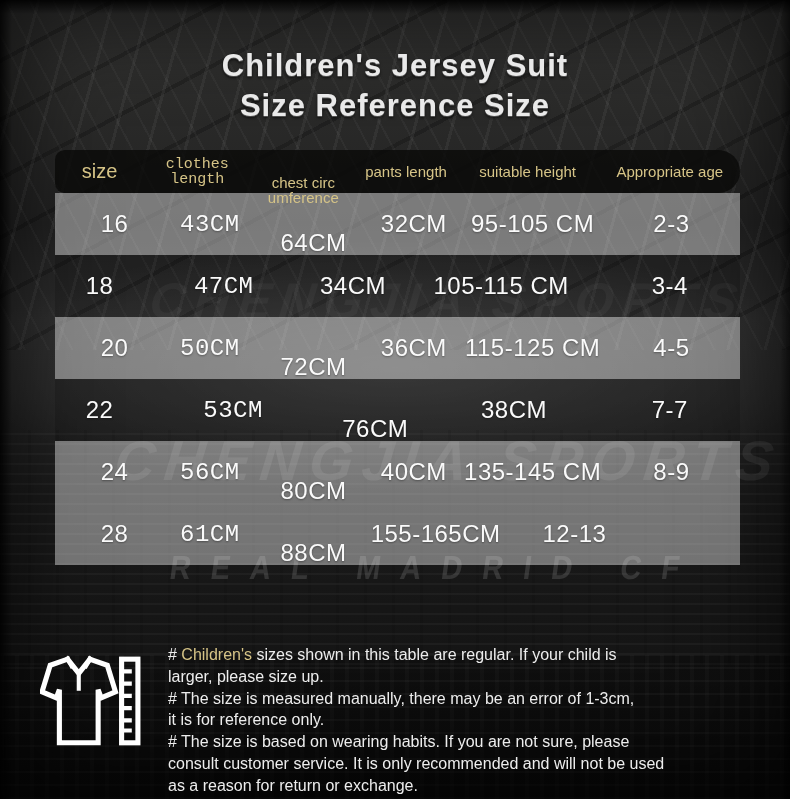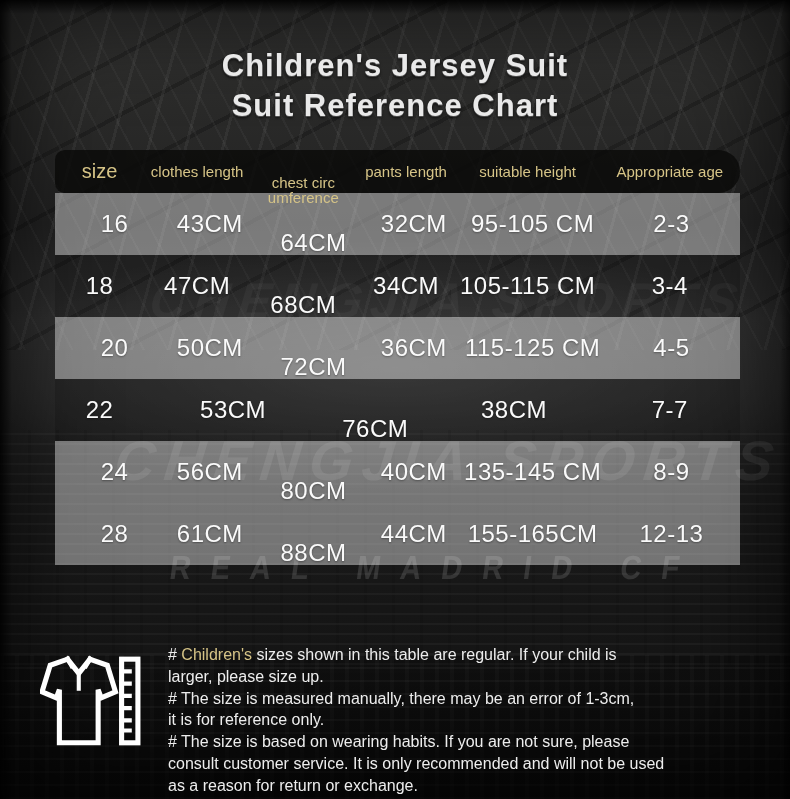--- a/index.html
+++ b/index.html
@@ -48,21 +48,21 @@
   .size-table{position:absolute;left:55px;top:150px;width:685px;z-index:2;}
   .thead{display:flex;align-items:center;height:43px;border-radius:10px 22px 22px 10px;
     background:rgba(10,10,9,.82);}
   .th{color:var(--accent-gold,#d6c487);text-align:center;font-size:15px;line-height:15px;white-space:pre-line;}
   .th.size-h{font-size:20px;}
   .tr{display:flex;align-items:center;height:62px;}
   .tr.light{background:rgba(255,255,255,.40);padding-left:16px;}
   .tr.dark{background:rgba(5,5,5,.18);justify-content:space-between;}
   .td{color:var(--table-text,#fafafa);text-align:center;font-size:24px;letter-spacing:.5px;
     text-shadow:0 1px 2px rgba(0,0,0,.35);}
-  .c0{width:13%;}.c1{width:15.5%;}.c2{width:15.5%;margin-top:37px;}.c3{width:14.5%;}.c4{width:21%;}.c5{width:20.5%;}
+  .c0{width:13%;}.c1{width:15.5%;font-family:Liberation Mono, monospace;}.c2{width:15.5%;margin-top:37px;}.c3{width:14.5%;}.c4{width:21%;}.c5{width:20.5%;}
   
   .size-icon{position:absolute;left:40px;top:655px;z-index:2;}
   .notes{position:absolute;left:168px;top:644px;width:572px;z-index:2;
     color:#ededed;font-size:16px;line-height:21.8px;}
   .note{margin:0;white-space:pre-line;}
   .gold{color:var(--accent-gold,#d6c487);}
 </style>
 </head>
 <body>
 
@@ -73,21 +73,21 @@
   <div class="bg-glow"></div>
   <div class="bg-stands"></div>
   <div class="bg-seats"></div>
   <div class="wm wm-brand2">CHENGJIA SPORTS</div>
   <div class="wm wm-brand">CHENGJIA SPORTS</div>
   <div class="wm wm-stadium">REAL MADRID CF</div>
   <div class="bg-vignette"></div>
 
   <div class="title">
     <div>Children's Jersey Suit</div>
-    <div>Suit Reference Chart</div>
+    <div>Size Reference Size</div>
   </div>
 
   <div class="size-table">
     <div class="thead">
       <div class="th size-h c0">size</div>
       <div class="th c1">clothes length</div>
       <div class="th c2">chest circ
 umference</div>
       <div class="th c3">pants length</div>
       <div class="th c4">suitable height</div>
@@ -98,21 +98,20 @@
       <div class="td c0">16</div>
       <div class="td c1">43CM</div>
       <div class="td c2">64CM</div>
       <div class="td c3">32CM</div>
       <div class="td c4">95-105 CM</div>
       <div class="td c5">2-3</div>
     </div>
     <div class="tr dark">
       <div class="td c0">18</div>
       <div class="td c1">47CM</div>
-      <div class="td c2">68CM</div>
       <div class="td c3">34CM</div>
       <div class="td c4">105-115 CM</div>
       <div class="td c5">3-4</div>
     </div>
     <div class="tr light">
       <div class="td c0">20</div>
       <div class="td c1">50CM</div>
       <div class="td c2">72CM</div>
       <div class="td c3">36CM</div>
       <div class="td c4">115-125 CM</div>
@@ -130,21 +129,20 @@
       <div class="td c1">56CM</div>
       <div class="td c2">80CM</div>
       <div class="td c3">40CM</div>
       <div class="td c4">135-145 CM</div>
       <div class="td c5">8-9</div>
     </div>
     <div class="tr light">
       <div class="td c0">28</div>
       <div class="td c1">61CM</div>
       <div class="td c2">88CM</div>
-      <div class="td c3">44CM</div>
       <div class="td c4">155-165CM</div>
       <div class="td c5">12-13</div>
     </div>
   </div>
 
   <div class="size-icon">
     <svg width="102" height="94" viewBox="0 0 100 92" aria-hidden="true">
       <g fill="none" stroke="#ffffff" stroke-width="5" stroke-linecap="square" stroke-linejoin="miter">
         <path d="M27 4 L10 10 L2 36 L16 42 L19 34 L19 86 L57 86 L57 34 L60 42 L74 36 L66 10 L49 4"></path>
         <path d="M27 4 L38 18 L49 4"></path>

